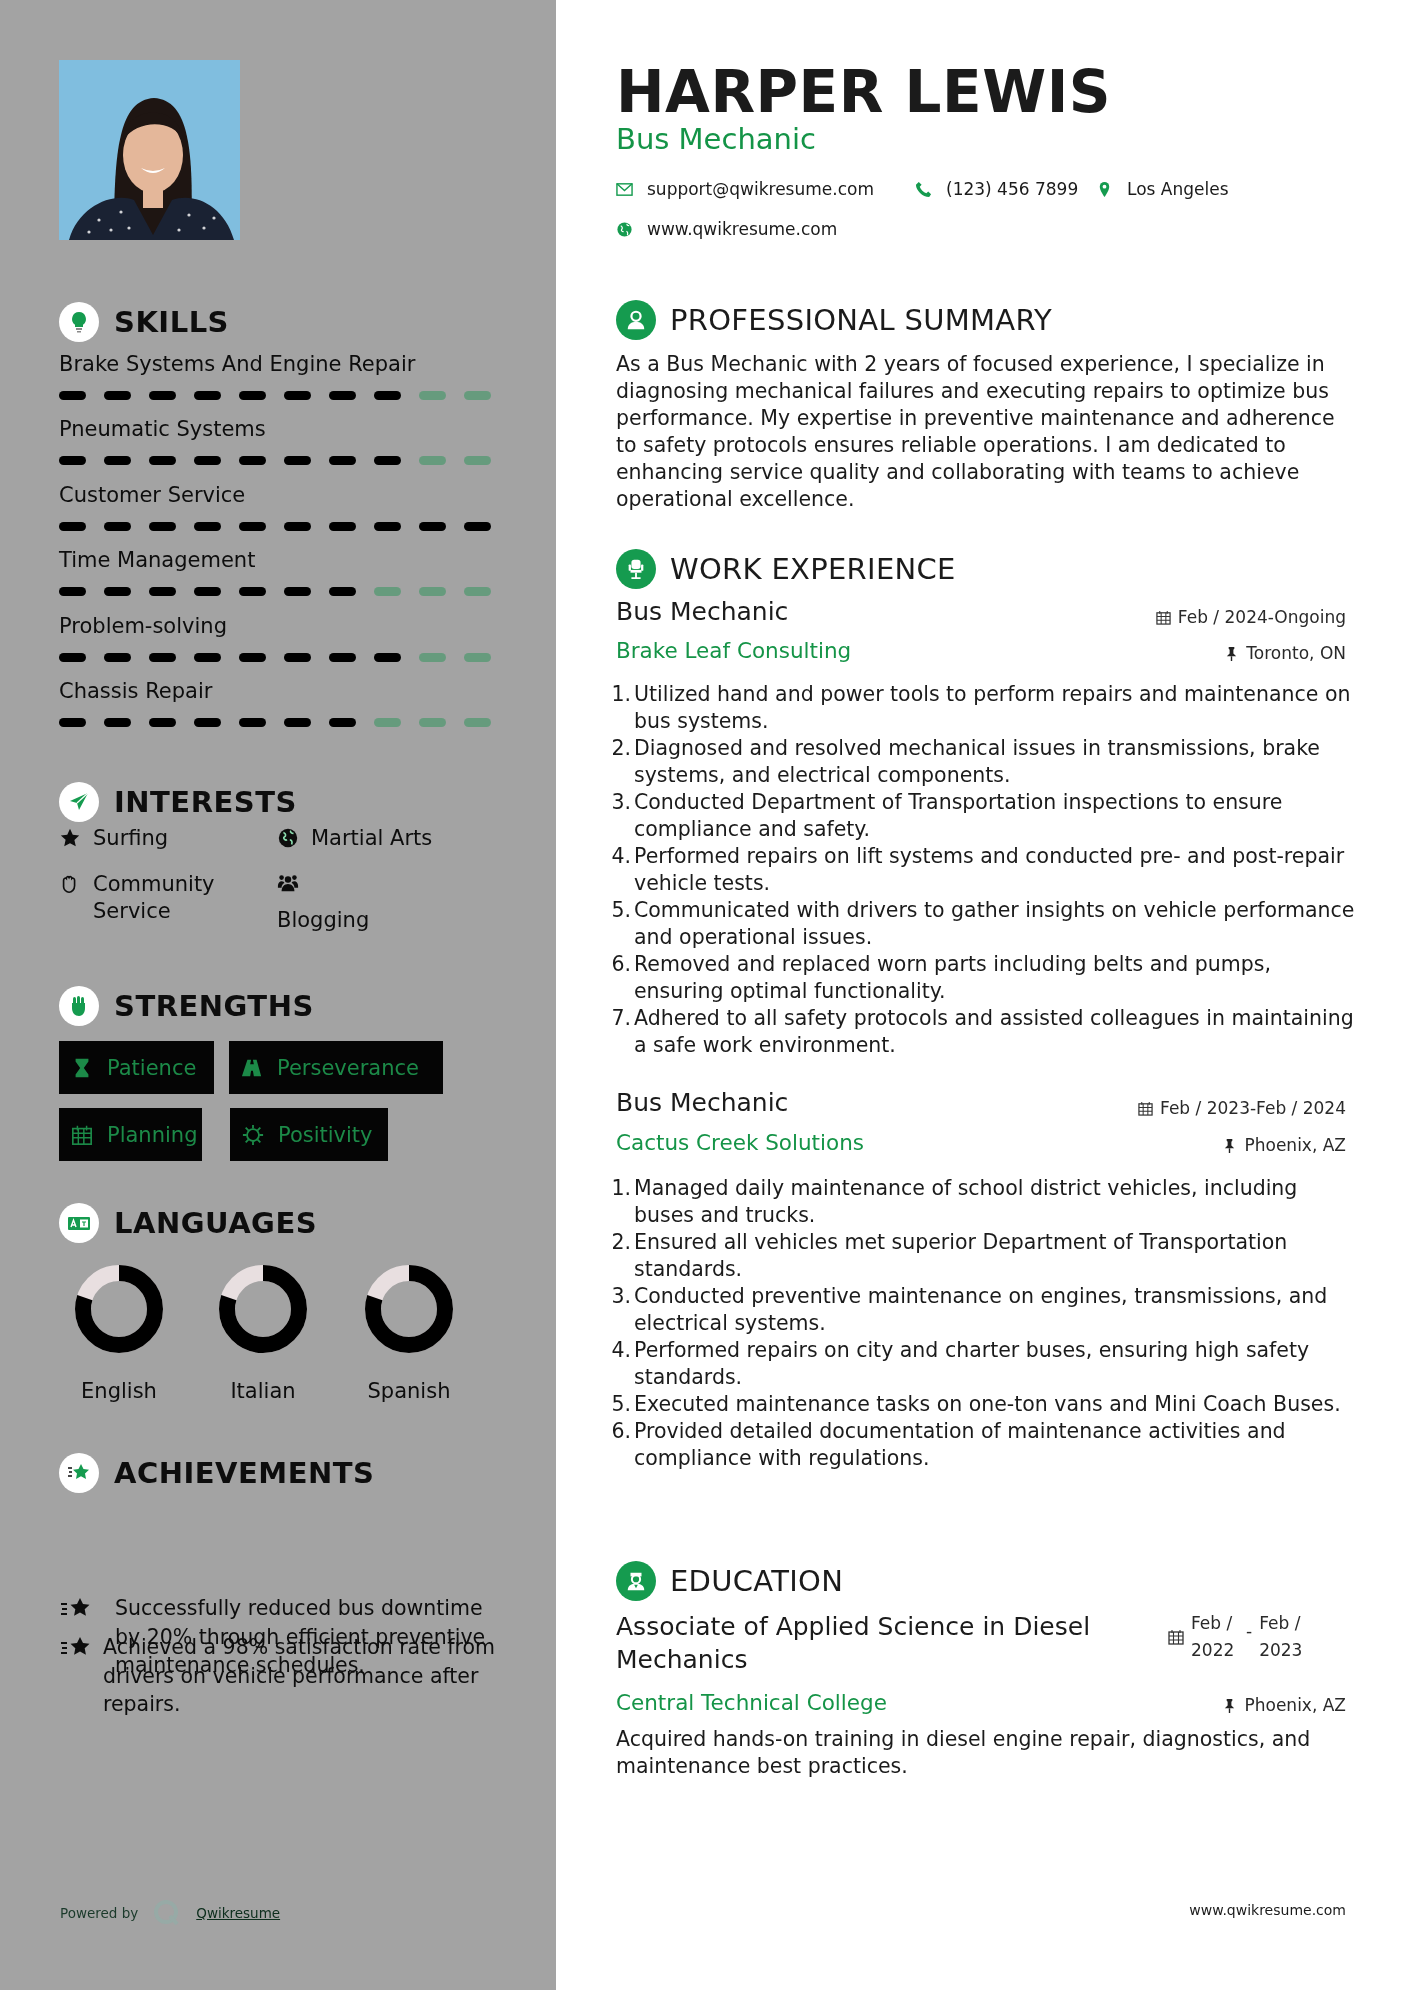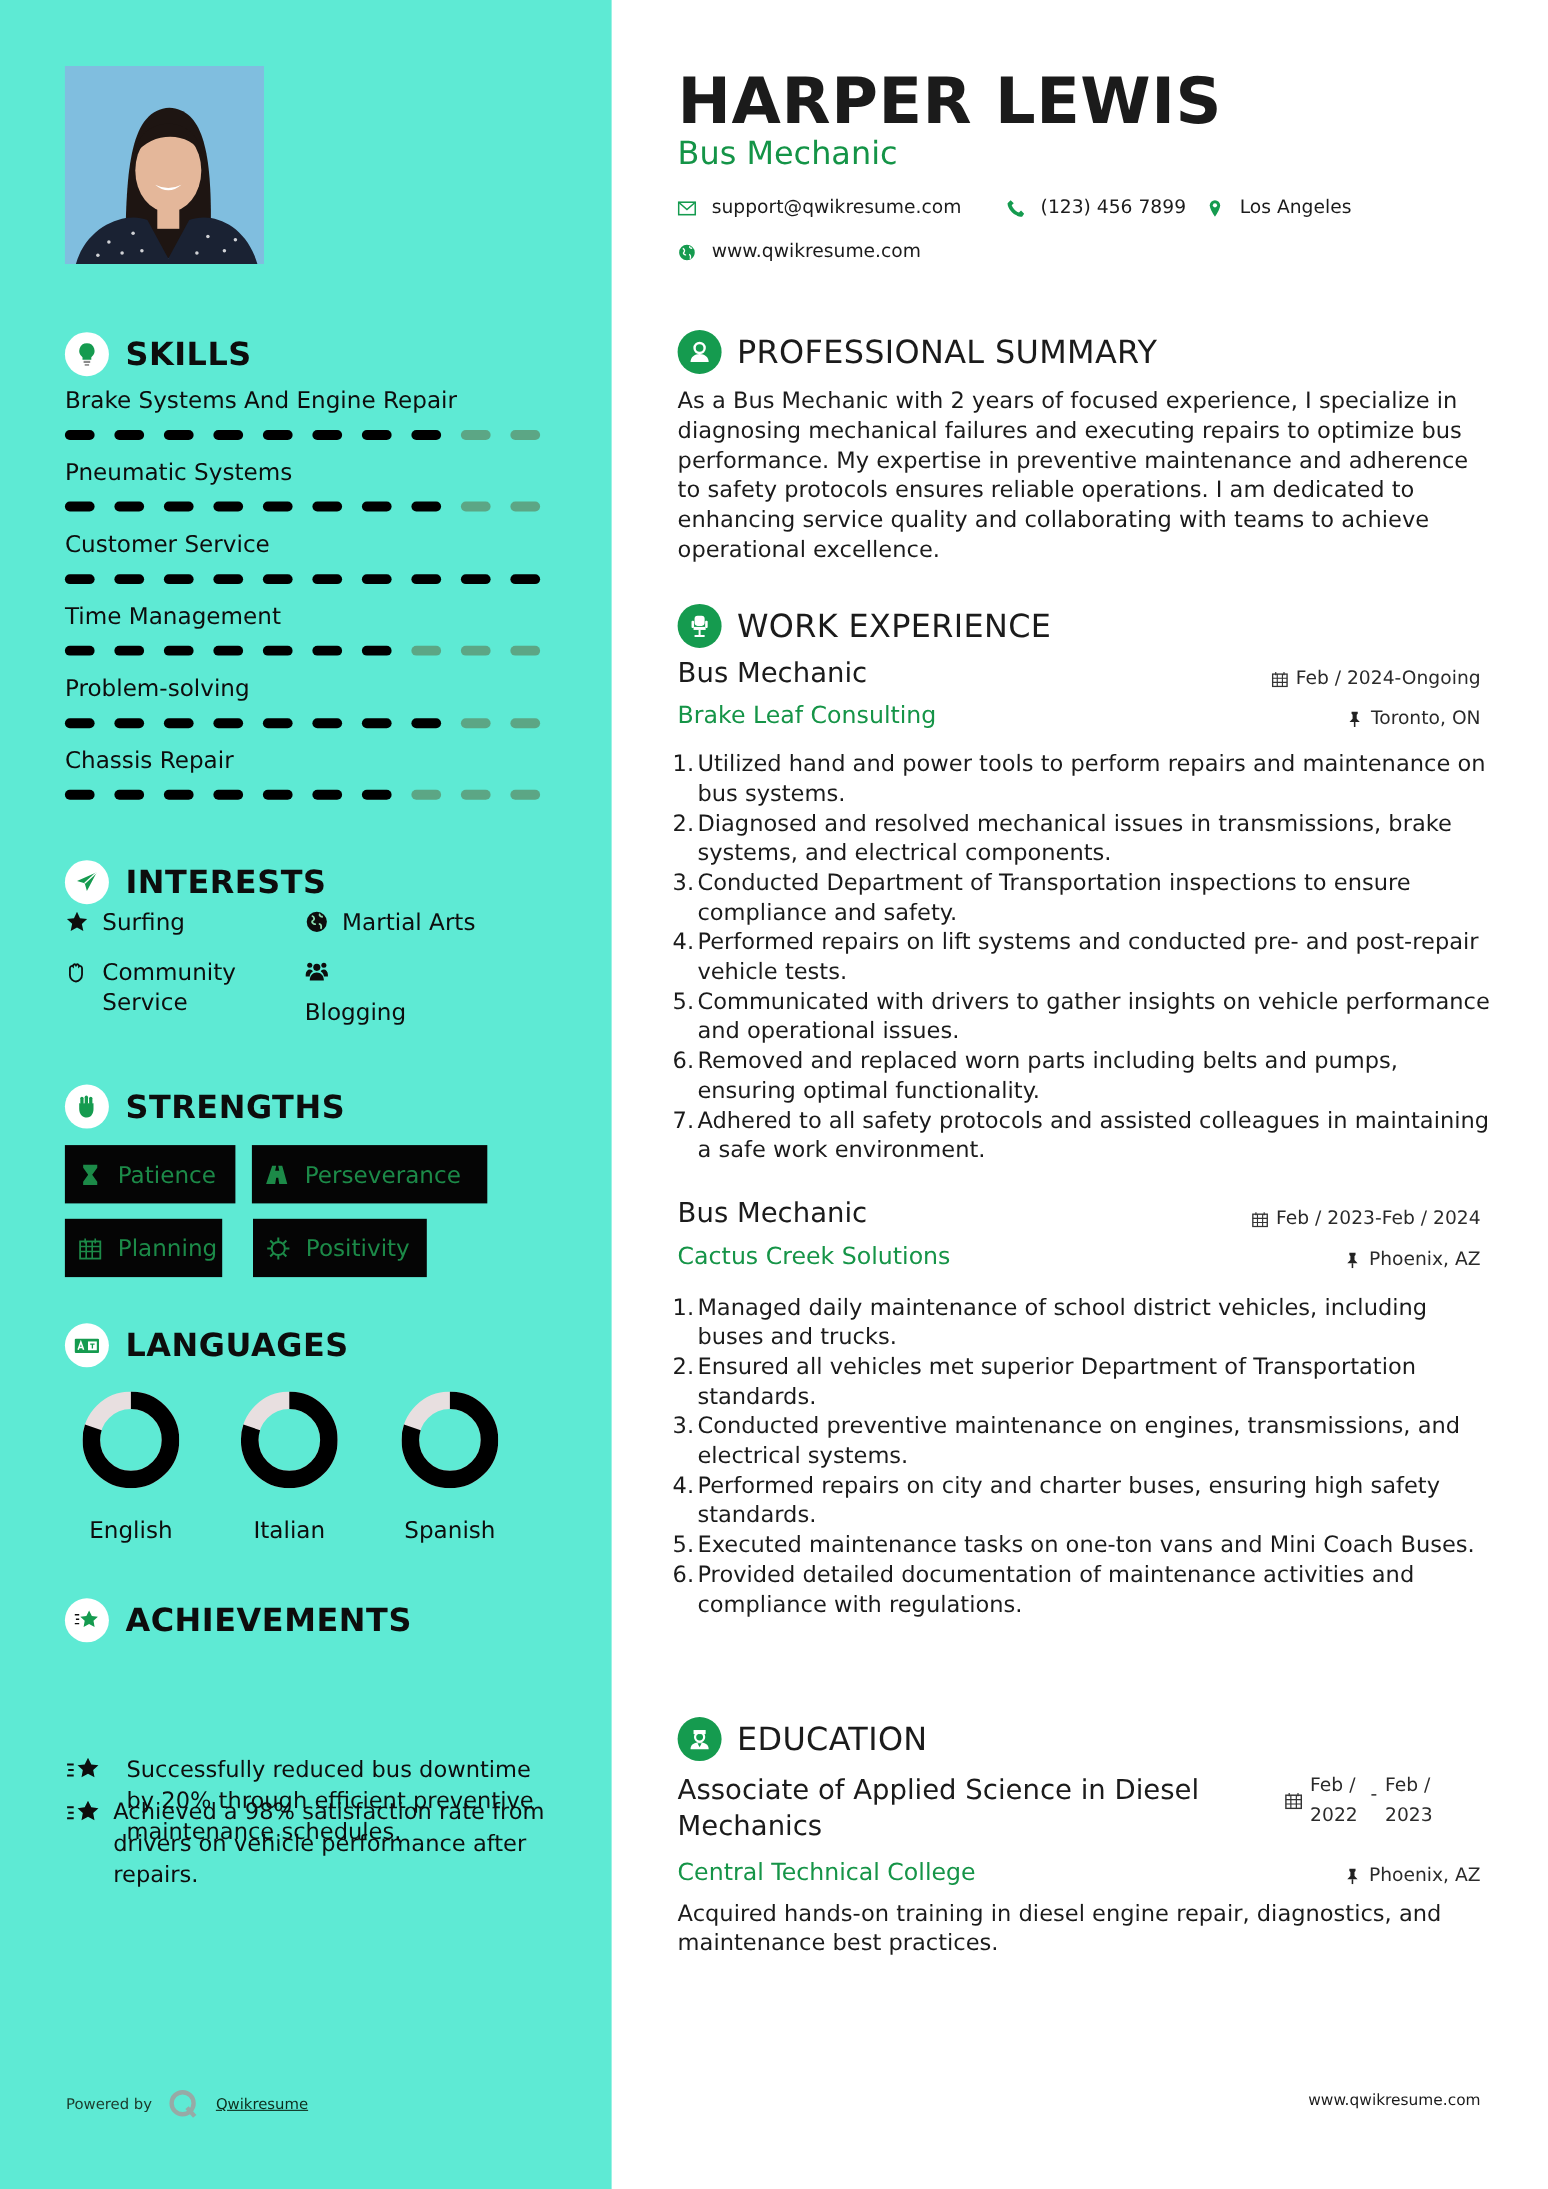--- a/index.html
+++ b/index.html
@@ -1,19 +1,19 @@
 <!DOCTYPE html>
 <html><head>
 <meta charset="utf-8">
 <style>
   * { box-sizing: border-box; margin: 0; padding: 0; }
   html, body { width: 1407px; height: 1990px; background: #ffffff; overflow: hidden; }
   body { font-family: "DejaVu Sans", sans-serif; color: #1a1a1a; position: relative; }
 
-  .sidebar { position: absolute; left: 0; top: 0; width: 556px; height: 1990px; background: #5eead4; }
+  .sidebar { position: absolute; left: 0; top: 0; width: 556px; height: 1990px; background: #a3a3a3; }
 
   .photo { position: absolute; left: 59px; top: 60px; width: 181px; height: 180px; background: #80bedf; overflow: hidden; }
   .photo svg { width: 100%; height: 100%; display: block; }
 
   .s-head { position: absolute; left: 59px; display: flex; align-items: center; gap: 15px; }
   .s-head .ic { width: 40px; height: 40px; border-radius: 50%; background: #ffffff; display: flex; align-items: center; justify-content: center; }
   .s-head .ic svg { width: 24px; height: 24px; }
   .s-head .tt { font-family: "DejaVu Sans", sans-serif; font-weight: bold; font-size: 29px; letter-spacing: 0.5px; color: #0d0d0d; }
 
   .skill { position: absolute; left: 59px; width: 440px; }

